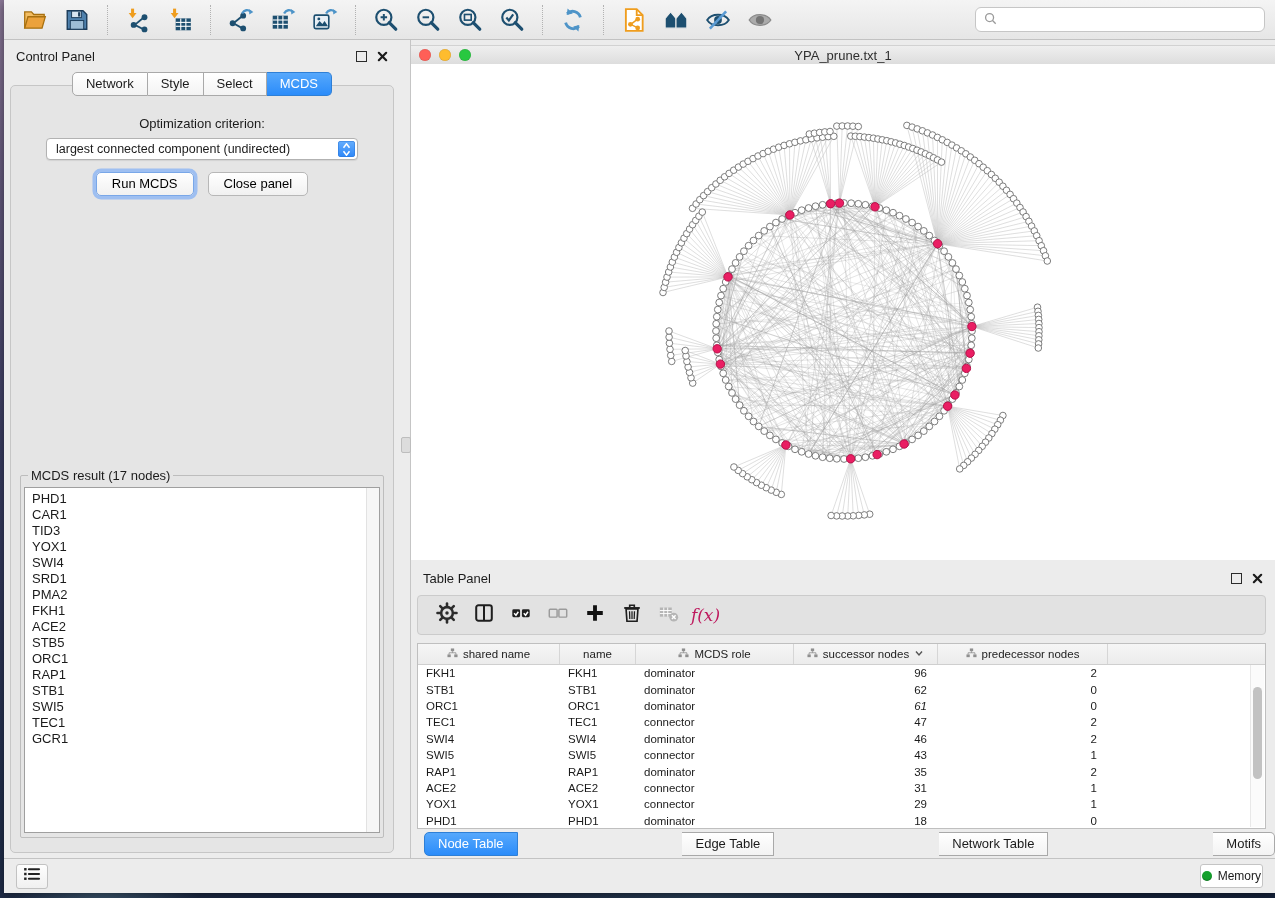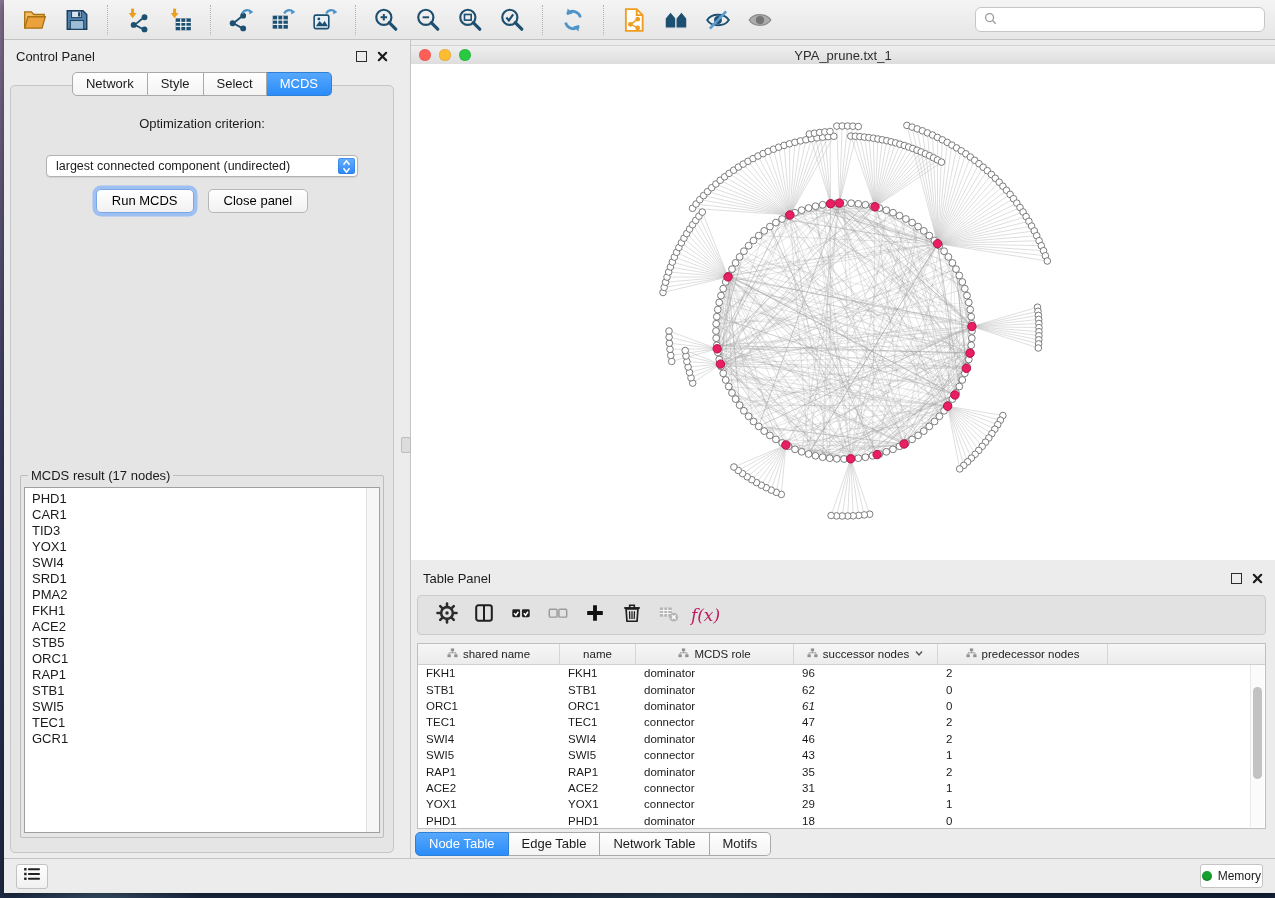--- a/index.html
+++ b/index.html
@@ -34,21 +34,21 @@
   .close-btn{display:flex;}
   .cp-tabs{position:absolute;left:0;right:0;top:32px;display:flex;justify-content:center;z-index:3;}
   .tab{font-size:13px;padding:3px 13px 4px;background:linear-gradient(#ffffff,#f3f3f3);
     border:1px solid #a9a9a9;border-left:none;white-space:nowrap;}
   .tab:first-child{border-left:1px solid #a9a9a9;border-radius:5px 0 0 5px;}
   .tab:last-child{border-radius:0 5px 5px 0;}
   .tab.sel{background:linear-gradient(#56a8fc,#2b8cfa);border-color:#2e7fd6;color:#fff;}
   .cp-body{position:absolute;left:6px;right:6px;top:45px;bottom:5px;background:#e5e5e5;
     border:1px solid #c6c6c6;border-radius:5px;z-index:1;}
   .opt-label{padding-top:30px;text-align:center;font-size:13px;}
-  .dropdown{position:relative;margin:24px auto 0;width:312px;height:22px;background:#fff;
+  .dropdown{position:relative;margin:7px auto 0;width:312px;height:22px;background:#fff;
     border:1px solid #b2b2b2;border-radius:4px;display:flex;align-items:center;
     padding-left:9px;font-size:12.5px;box-sizing:border-box;box-shadow:0 1px 1px rgba(0,0,0,.08);}
   .stepper{position:absolute;right:2px;top:2px;bottom:2px;width:17px;border-radius:3px;
     background:linear-gradient(#66aefd,#2d87f8);display:flex;flex-direction:column;
     align-items:center;justify-content:center;gap:1px;box-shadow:inset 0 0 0 .5px #2a76d8;}
   .btn-row{margin-top:12px;display:flex;justify-content:center;gap:14px;}
   .btn{font-size:13px;padding:3px 15px 4px;background:linear-gradient(#ffffff,#f1f1f1);
     border:1px solid #b7b7b7;border-radius:5px;white-space:nowrap;}
   .btn.focus{box-shadow:0 0 0 3.5px rgba(110,165,248,.6);border-color:#79a7e8;}
   .result-fs{position:absolute;left:9px;right:9px;top:382px;bottom:14px;margin:0;
@@ -79,24 +79,24 @@
   .tt-btn{width:37px;height:28px;display:flex;align-items:center;justify-content:center;}
   .tt-btn svg{width:22px;height:22px;}
   .fx-label{font-size:17px;font-style:italic;color:#be185d;font-family:"DejaVu Serif","Liberation Serif",serif;}
   .tp-table{position:absolute;left:6px;right:9px;top:80px;height:186px;background:#fff;
     border:1px solid #bfbfbf;box-sizing:border-box;font-size:11.5px;overflow:hidden;}
   .thead{display:flex;height:20px;background:linear-gradient(#f6f6f6,#ececec);border-bottom:1px solid #cfcfcf;}
   .th{display:flex;align-items:center;justify-content:center;gap:5px;border-right:1px solid #d6d6d6;
     box-sizing:border-box;color:#222;}
   .tr{display:flex;height:16.4px;align-items:center;}
   .td{box-sizing:border-box;padding:0 8px;white-space:nowrap;overflow:hidden;}
-  .td.num{padding-right:11px;}
+  .td.num{text-align:right;padding-right:11px;}
   .tp-scroll{position:absolute;right:1px;top:21px;bottom:1px;width:13px;background:#fbfbfb;border-left:1px solid #e8e8e8;}
   .tp-thumb{position:absolute;left:2px;right:2px;top:22px;height:92px;background:#c2c2c2;border-radius:5px;}
-  .tp-tabs{position:absolute;left:4px;right:0;bottom:2px;display:flex;justify-content:flex-start;}
+  .tp-tabs{position:absolute;left:13px;right:0;bottom:2px;display:flex;justify-content:space-between;}
 
   
   .statusbar{position:absolute;left:0;right:0;bottom:0;height:35px;background:#ececec;
     border-top:1px solid #c3c3c3;display:flex;align-items:center;padding:0 12px;box-sizing:border-box;}
   .sb-list-btn{width:30px;height:23px;background:linear-gradient(#fefefe,#f0f0f0);
     border:1px solid #c2c2c2;border-radius:3px;display:flex;align-items:center;justify-content:center;}
   .memory-btn{margin-left:auto;height:22px;padding:0 1px;background:#fff;border:1px solid #c4c4c4;
     border-radius:3px;display:flex;align-items:center;gap:6px;font-size:12px;}
   .mem-dot{width:10px;height:10px;border-radius:50%;background:#14a02c;box-shadow:inset 0 -1px 1px rgba(0,0,0,.25);}
 </style>

